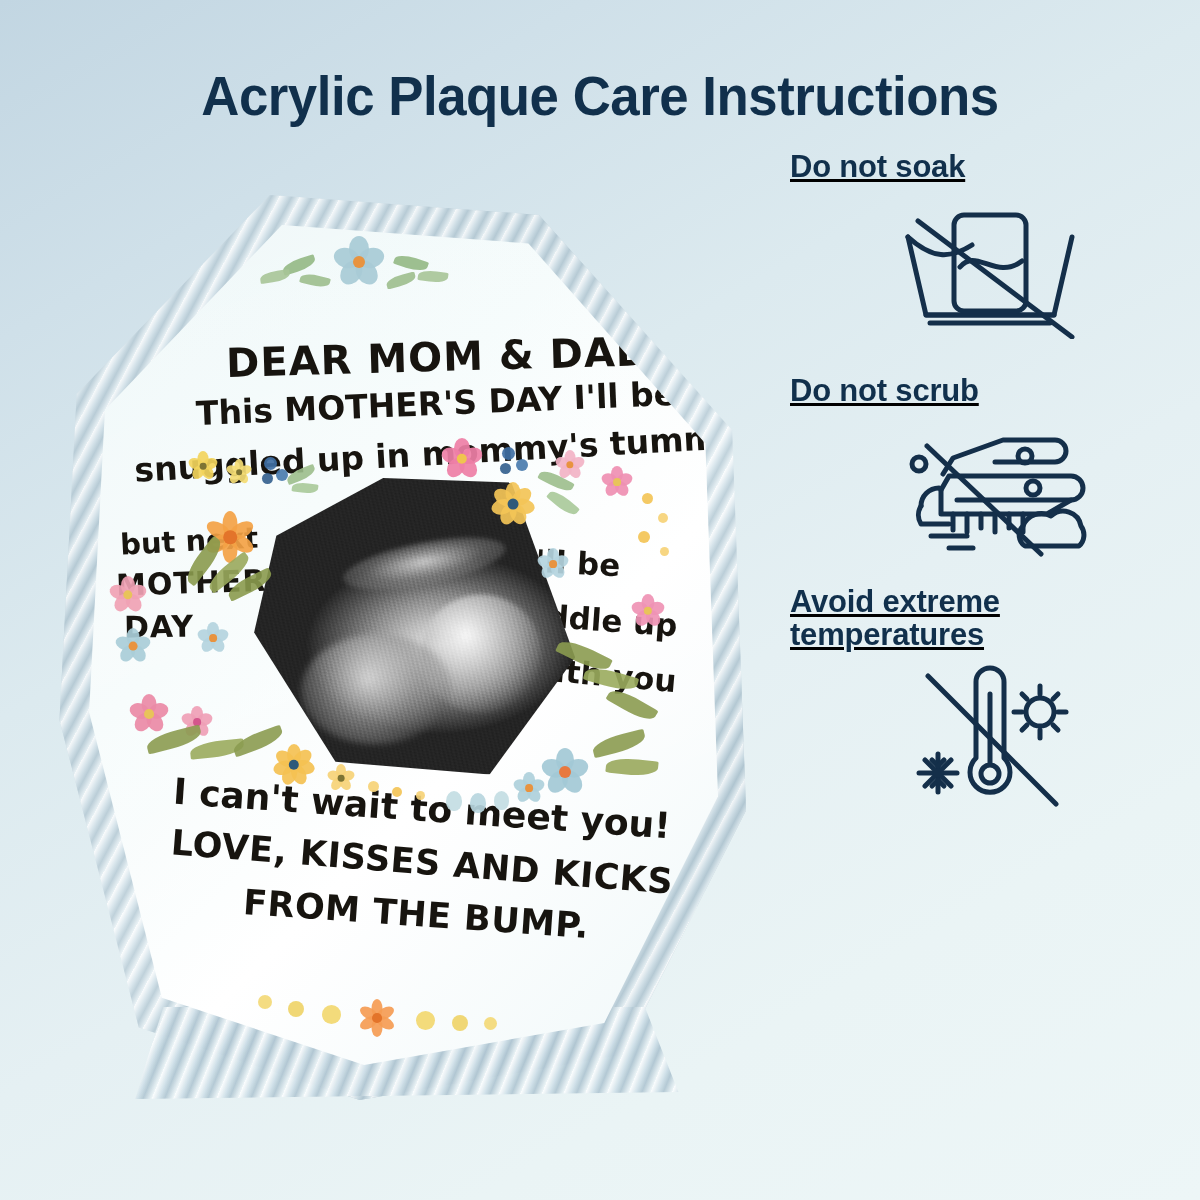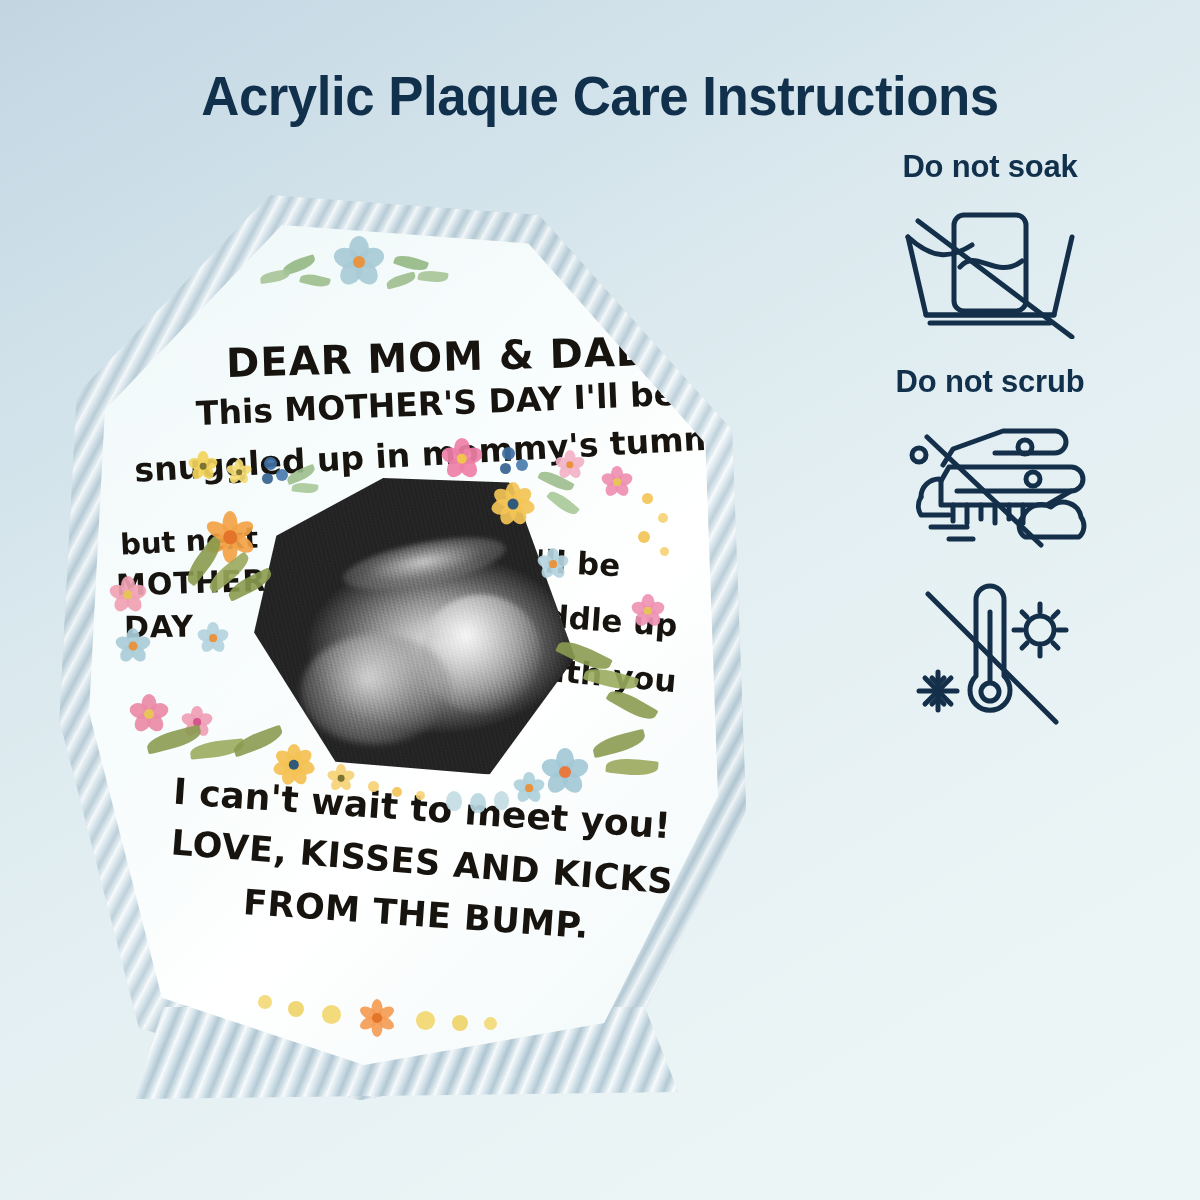--- a/index.html
+++ b/index.html
@@ -203,29 +203,29 @@
   }
   .leaf{
     position:absolute;
     border-radius:60% 8% 60% 8%;
     opacity:.9;
   }
   .berry{ position:absolute; border-radius:50%; opacity:.92; }
 
   
   .care-col{ position:absolute; left:790px; top:150px; width:400px; }
-  .care-item{ position:relative; width:400px; text-align:center; }
+  .care-item{ position:relative; width:400px; text-align:left;text-decoration:underline; }
   .care-label{
     color:#11304c; font-weight:bold; font-size:31px;
     line-height:1.08; letter-spacing:-.2px;
   }
   .care-icon{ margin:6px auto 0; display:block; }
 
   .ci-1{ margin-top:0; }
-  .ci-2{ margin-top:26px; }
+  .ci-2{ margin-top:35px; }
   .ci-3{ margin-top:30px; }
   .ci-4{ margin-top:26px; }
 </style>
 </head>
 <body>
 
 <div class="page-title">Acrylic Plaque Care Instructions</div>
 
 <div class="plaque-wrap">
 
@@ -554,20 +554,24 @@
         <circle cx="158" cy="74" r="7"></circle>
         <line x1="56" y1="122" x2="92" y2="122"></line>
         <line x1="74" y1="134" x2="98" y2="134"></line>
         <line x1="52" y1="32" x2="166" y2="140"></line>
       </g>
     </svg>
   </div>
 
 
   <div class="care-item ci-4">
+    <div class="care-label">
+      <div>Avoid extreme</div>
+      <div>temperatures</div>
+    </div>
     <svg class="care-icon" width="220" height="150" viewBox="0 0 220 150">
       <g fill="none" stroke="#142f4a" stroke-width="5" stroke-linecap="round" stroke-linejoin="round">
         <path d="M96 24 A14 14 0 0 1 124 24 L124 100 A20 20 0 1 1 96 100 Z"></path>
         <path d="M110 36 L110 106"></path>
         <circle cx="110" cy="116" r="9"></circle>
         <circle cx="160" cy="54" r="14"></circle>
         <line x1="160" y1="28" x2="160" y2="36"></line>
         <line x1="160" y1="72" x2="160" y2="80"></line>
         <line x1="134" y1="54" x2="142" y2="54"></line>
         <line x1="178" y1="54" x2="186" y2="54"></line>

